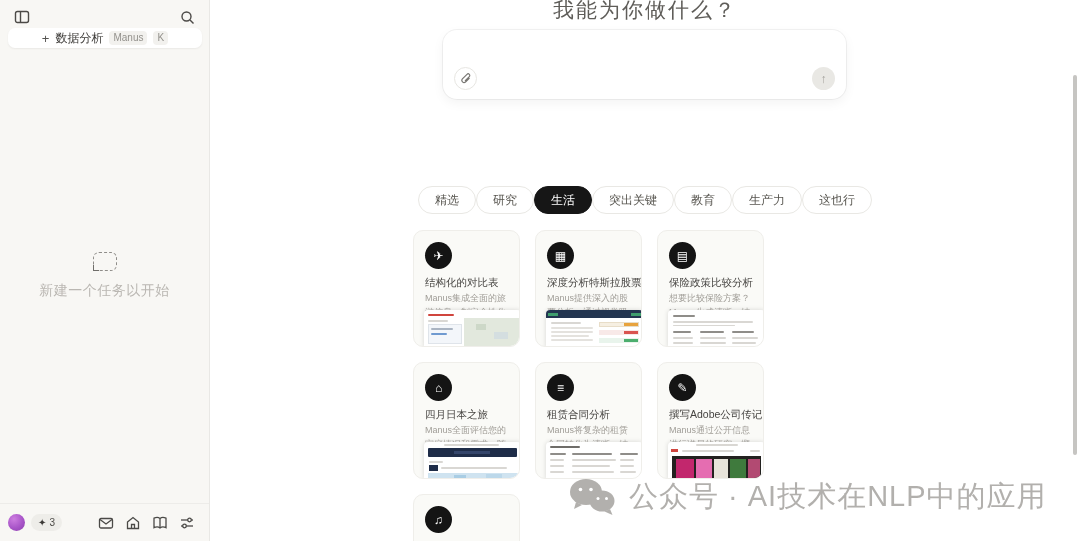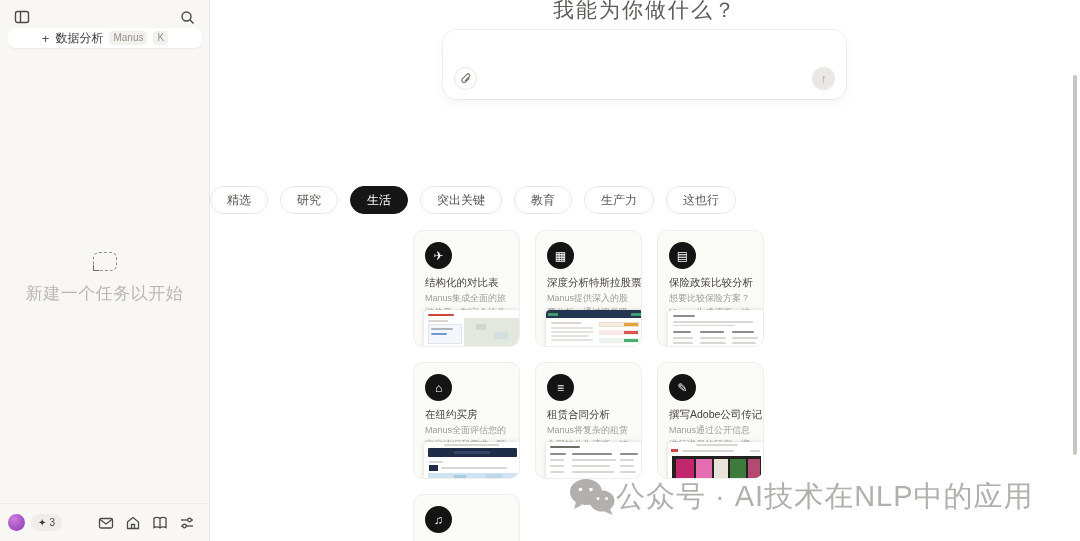--- a/index.html
+++ b/index.html
@@ -37,21 +37,21 @@
   .sb-empty { position:absolute; left:0; right:0; top:252px; text-align:center; }
   .dashed-icon {
     width:24px; height:19px; margin:0 auto 11px;
     border:1.6px dashed #8f8d89; border-radius:6px 6px 6px 2px;
     position:relative;
   }
   .dashed-icon::after {
     content:""; position:absolute; left:-1px; bottom:-1px;
     width:5px; height:5px; border-left:1.6px solid #6f6d69; border-bottom:1.6px solid #6f6d69;
   }
-  .sb-empty-label { font-size:17px; color:#bab7b2; letter-spacing:0.5px; }
+  .sb-empty-label { font-size:14px; color:#bab7b2; letter-spacing:0.5px; }
 
   .sb-bottom {
     position:absolute; left:0; right:0; bottom:0; height:38px;
     border-top:1px solid #edece9;
     display:flex; align-items:center; padding:0 13px 0 8px;
   }
   .avatar {
     width:17px; height:17px; border-radius:50%;
     background:radial-gradient(circle at 35% 30%, #cd7de0 0%, #a855c8 55%, #8d3fae 100%);
     cursor:pointer; flex:0 0 auto;
@@ -91,21 +91,21 @@
   }
   .send-btn {
     position:absolute; right:11px; bottom:9px; width:23px; height:23px;
     border-radius:50%; border:none; background:#e9e8e4;
     display:flex; align-items:center; justify-content:center;
     font-size:12px; color:#a3a19c; cursor:pointer;
   }
 
   .tabs {
     position:absolute; left:210px; right:0; top:186px;
-    display:flex; gap:12px;font-family:Liberation Mono, monospace;
+    display:flex; justify-content:center; gap:0;font-family:Liberation Mono, monospace;
   }
   .tab {
     height:28px; padding:0 16px; border-radius:999px;
     border:1px solid #e9e8e4; background:#ffffff;
     display:flex; align-items:center;
     font-size:12px; color:#57554f; cursor:pointer; white-space:nowrap;
   }
   .tab.selected { background:#161616; border-color:#161616; color:#ffffff; }
 
   
@@ -135,21 +135,21 @@
     background:#ffffff; border-radius:4px 4px 0 0;
     box-shadow:0 0 5px rgba(0,0,0,0.14); overflow:hidden;
   }
   .pv-line { position:absolute; background:#d9d7d3; height:2px; border-radius:1px; }
   .pv-line.red { background:#d0453e; }
   .pv-block { position:absolute; }
 
   
   .watermark {
     position:absolute; left:568px; top:476px; z-index:40;
-    display:flex; align-items:center; 
+    display:flex; align-items:center; gap:13px;
     color:#b2b0ad; pointer-events:none;
   }
   .watermark-text { font-size:29px; letter-spacing:1px; white-space:nowrap; }
   .scrollbar-thumb {
     position:absolute; right:3px; top:75px; width:4px; height:380px;
     background:#c6c5c2; border-radius:2px; cursor:pointer;
   }
 </style>
 </head>
 <body>
@@ -297,21 +297,21 @@
       <div class="pv-line" style="left:32px; top:27px; width:26px; height:1.5px;"></div>
       <div class="pv-line" style="left:64px; top:27px; width:26px; height:1.5px;"></div>
       <div class="pv-line" style="left:5px; top:32px; width:20px; height:1.5px;"></div>
       <div class="pv-line" style="left:32px; top:32px; width:26px; height:1.5px;"></div>
       <div class="pv-line" style="left:64px; top:32px; width:24px; height:1.5px;"></div>
     </div>
   </div>
 
   <div class="card">
     <div class="card-icon">⌂</div>
-    <div class="card-title">在纽约买房</div>
+    <div class="card-title">四月日本之旅</div>
     <div class="card-desc">Manus全面评估您的家庭情况和需求，随后搜索专业房源信息，找到</div>
     <div class="card-preview">
       <div class="pv-line" style="left:20px; top:2px; width:55px; height:1.5px;"></div>
       <div class="pv-block" style="left:4px; top:6px; right:4px; height:9px; background:#1e2c48; border-radius:1px;"></div>
       <div class="pv-block" style="left:30px; top:9px; width:36px; height:3px; background:#34456a;"></div>
       <div class="pv-line" style="left:5px; top:19px; width:14px; height:1.5px;"></div>
       <div class="pv-block" style="left:5px; top:23px; width:9px; height:6px; background:#1e2c48;"></div>
       <div class="pv-line" style="left:17px; top:25px; width:66px; height:1.5px;"></div>
       <div class="pv-block" style="left:4px; top:31px; right:0; bottom:0; background:#cfe3f0;"></div>
       <div class="pv-block" style="left:30px; top:33px; width:12px; height:4px; background:#a9cde4;"></div>

